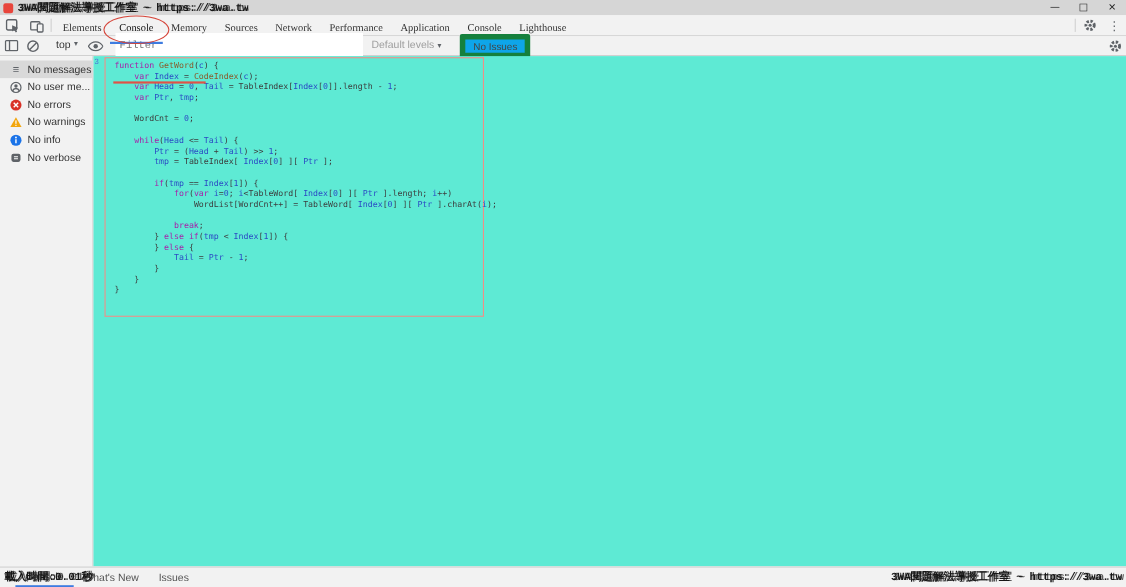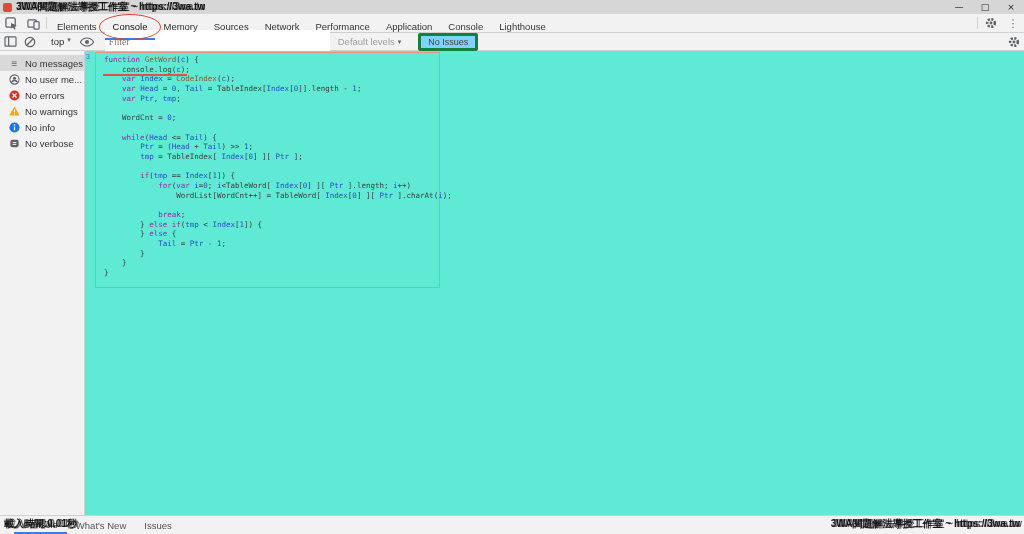--- a/index.html
+++ b/index.html
@@ -2,50 +2,50 @@
 <html><head>
 <meta charset="utf-8">
 <style>
   * { margin:0; padding:0; box-sizing:border-box; }
   html,body { width:1024px; height:534px; overflow:hidden; }
   body { font-family:"Liberation Sans", sans-serif; background:#fff; position:relative; }
 
   
   .titlebar { height:14px; background:#d6d6d6; display:flex; align-items:center; }
   .favicon { width:9px; height:9px; background:#e8453c; border-radius:2px; margin:0 4px 0 3px; flex:0 0 auto; }
-  .ghost { font-weight:bold; color:#161616; text-shadow:2px 0 0 rgba(40,40,40,0.75); }
+  .ghost { font-weight:bold; color:#161616; text-shadow:2px 0 0 rgba(40,40,40,0.75);font-family:Liberation Mono, monospace; }
   .title-text { font-size:10px; white-space:nowrap; overflow:hidden; }
   .win-controls { margin-left:auto; display:flex; height:14px; }
   .win-btn { width:26px; height:14px; display:flex; align-items:center; justify-content:center;
              font-size:9px; color:#222; font-family:"DejaVu Sans", sans-serif; }
 
   
   .tabbar { height:19px; background:#f2f2f2; border-bottom:1px solid #d0d0d0;
             display:flex; align-items:stretch; font-size:9.5px; color:#333; }
   .icon-btn { width:22px; display:flex; align-items:center; justify-content:center; flex:0 0 auto; }
   .vsep { width:1px; background:#d0d0d0; margin:3px 2px; flex:0 0 auto; }
   .tabs { display:flex; align-items:stretch; }
-  .tab { padding:12px 8px; display:flex; align-items:center; position:relative; cursor:default; }
+  .tab { padding:12px 8px; display:flex; align-items:center; position:relative; cursor:default;font-family:Liberation Serif, serif; }
   .tab.active { border-bottom:2px solid #3e7ce0; color:#111; }
   .annotation-ellipse { position:absolute; left:-6px; right:-6px; top:0; bottom:-2px;
             border:1.5px solid #d6473c; border-radius:50%; pointer-events:none; }
   .tabbar-right { margin-left:auto; display:flex; align-items:stretch; }
   .dots { font-size:11px; color:#5f6368; }
 
   
   .toolbar { height:18px; background:#f2f2f2; border-bottom:1px solid #d0d0d0;
              display:flex; align-items:center; font-size:9.5px; color:#444; }
   .tool-icon { width:20px; display:flex; align-items:center; justify-content:center; height:100%; }
   .ctx-select { display:flex; align-items:flex-start; gap:3px; padding:0 6px; color:#333; }
   .chev { font-size:7px; color:#5f6368; font-family:"DejaVu Sans", sans-serif; }
   .filter-input { width:225px; height:14px; border:none; background:#fff; font-size:9.5px;
                   padding:12px 4px; margin-left:3px; outline:none; color:#333;
-                  font-family:Liberation Serif, serif; }
+                  font-family:Liberation Mono, monospace; }
   .levels { color:#9e9e9e; display:flex; align-items:center; gap:3px; padding:0 8px; }
-  .no-issues { border:3px solid #15803d; border-radius:2px; background:#7dd3fc; color:#444;
+  .no-issues { border:5px solid #15803d; border-radius:2px; background:#0ea5e9; color:#444;
                padding:1px 7px; font-size:9px; margin-left:4px; }
   .toolbar .right-gear { margin-left:auto; }
 
   
   .main-row { display:flex; height:464px; }
   .sidebar { width:85px; background:#f2f2f2; border-right:1px solid #d0d0d0; padding-top:4px; flex:0 0 auto; }
   .side-item { height:16px; display:flex; align-items:center; gap:5px; padding-left:9px;
                font-size:9.5px; color:#333; white-space:nowrap; }
   .side-item.selected { background:#d9d9d9; }
   .side-ico { width:11px; display:flex; align-items:center; justify-content:center; flex:0 0 auto; }
@@ -219,21 +219,20 @@
           </svg>
         </span>
         <span>No verbose</span>
       </div>
     </div>
   <div class="main">
     <span class="artifact">3</span>
     <div class="code-box">
       <div class="code" id="code">
           <div class="code-line"><span class="tk">function</span><span> </span><span class="tf">GetWord</span><span>(</span><span class="tb">c</span><span>) {</span></div>
-          <div class="code-line"><span>    </span><span>console</span><span>.</span><span>log</span><span>(</span><span class="tb">c</span><span>);</span></div>
           <div class="code-line"><span>    </span><span class="tk">var</span><span> </span><span class="tb">Index</span><span> = </span><span class="tf">CodeIndex</span><span>(</span><span class="tb">c</span><span>);</span></div>
           <div class="code-line"><span>    </span><span class="tk">var</span><span> </span><span class="tb">Head</span><span> = </span><span class="tn">0</span><span>, </span><span class="tb">Tail</span><span> = </span><span>TableIndex</span><span>[</span><span class="tb">Index</span><span>[</span><span class="tn">0</span><span>]].</span><span>length</span><span> - </span><span class="tn">1</span><span>;</span></div>
           <div class="code-line"><span>    </span><span class="tk">var</span><span> </span><span class="tb">Ptr</span><span>, </span><span class="tb">tmp</span><span>;</span></div>
           <div class="code-line">&nbsp;</div>
           <div class="code-line"><span>    </span><span>WordCnt</span><span> = </span><span class="tn">0</span><span>;</span></div>
           <div class="code-line">&nbsp;</div>
           <div class="code-line"><span>    </span><span class="tk">while</span><span>(</span><span class="tb">Head</span><span> &lt;= </span><span class="tb">Tail</span><span>) {</span></div>
           <div class="code-line"><span>        </span><span class="tb">Ptr</span><span> = (</span><span class="tb">Head</span><span> + </span><span class="tb">Tail</span><span>) &gt;&gt; </span><span class="tn">1</span><span>;</span></div>
           <div class="code-line"><span>        </span><span class="tb">tmp</span><span> = </span><span>TableIndex</span><span>[ </span><span class="tb">Index</span><span>[</span><span class="tn">0</span><span>] ][ </span><span class="tb">Ptr</span><span> ];</span></div>
           <div class="code-line">&nbsp;</div>

